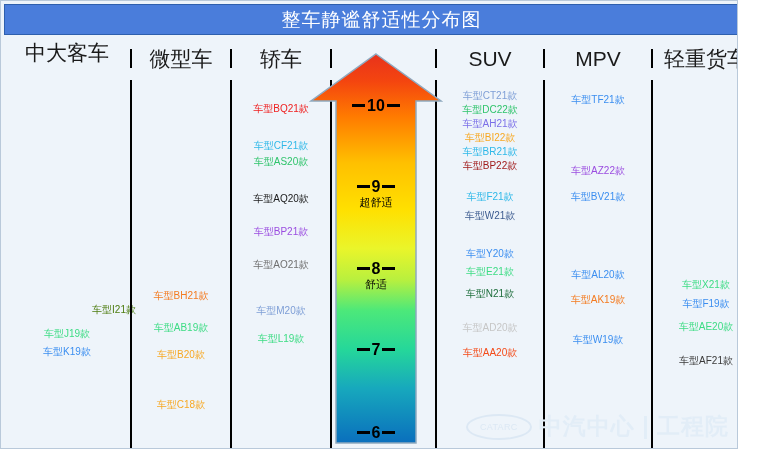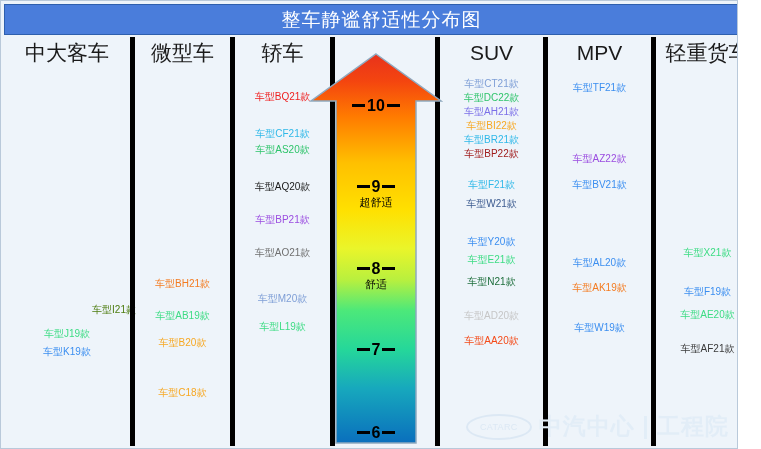--- a/index.html
+++ b/index.html
@@ -58,21 +58,22 @@
     left: 3px; top: 67px;
     width: 755px; height: 378px;
     display: flex;
   }
   .col {
     position: relative;
     box-sizing: border-box;
     height: 100%;
   }
   .vdiv {
-    border-left: 5px solid #000000;
+    border-left: 2px solid #000000;
+    margin-top: 12px;
   }
   .model {
     position: absolute;
     font-size: 10px;
     white-space: nowrap;
     line-height: 13px;
     transform: translateX(-50%);
   }
   
   #arrow-wrap {
@@ -213,21 +214,21 @@
       </div>
       <div class="col vdiv" style="width: 108px;">
         <div class="model" style="top: 13px; left: 50%; color: rgb(59, 142, 240);">车型TF21款</div>
         <div class="model" style="top: 84px; left: 50%; color: rgb(155, 77, 224);">车型AZ22款</div>
         <div class="model" style="top: 110px; left: 50%; color: rgb(59, 142, 240);">车型BV21款</div>
         <div class="model" style="top: 188px; left: 50%; color: rgb(59, 142, 240);">车型AL20款</div>
         <div class="model" style="top: 213px; left: 50%; color: rgb(244, 123, 32);">车型AK19款</div>
         <div class="model" style="top: 253px; left: 50%; color: rgb(59, 142, 240);">车型W19款</div>
       </div>
       <div class="col vdiv" style="width: 108px;">
-        <div class="model" style="top: 178px; left: 50%; color: rgb(61, 220, 132);">车型X21款</div>
+        <div class="model" style="top: 198px; left: 50%; color: rgb(61, 220, 132);">车型X21款</div>
         <div class="model" style="top: 217px; left: 50%; color: rgb(59, 142, 240);">车型F19款</div>
         <div class="model" style="top: 240px; left: 50%; color: rgb(61, 220, 132);">车型AE20款</div>
         <div class="model" style="top: 274px; left: 50%; color: rgb(58, 58, 58);">车型AF21款</div>
       </div>
     </div>
 
   <div id="arrow-wrap">
     <svg id="arrow-svg" width="134" height="393" viewBox="0 0 134 393">
       <defs>
         <linearGradient id="gaugeGrad" x1="0" y1="0" x2="0" y2="1">

